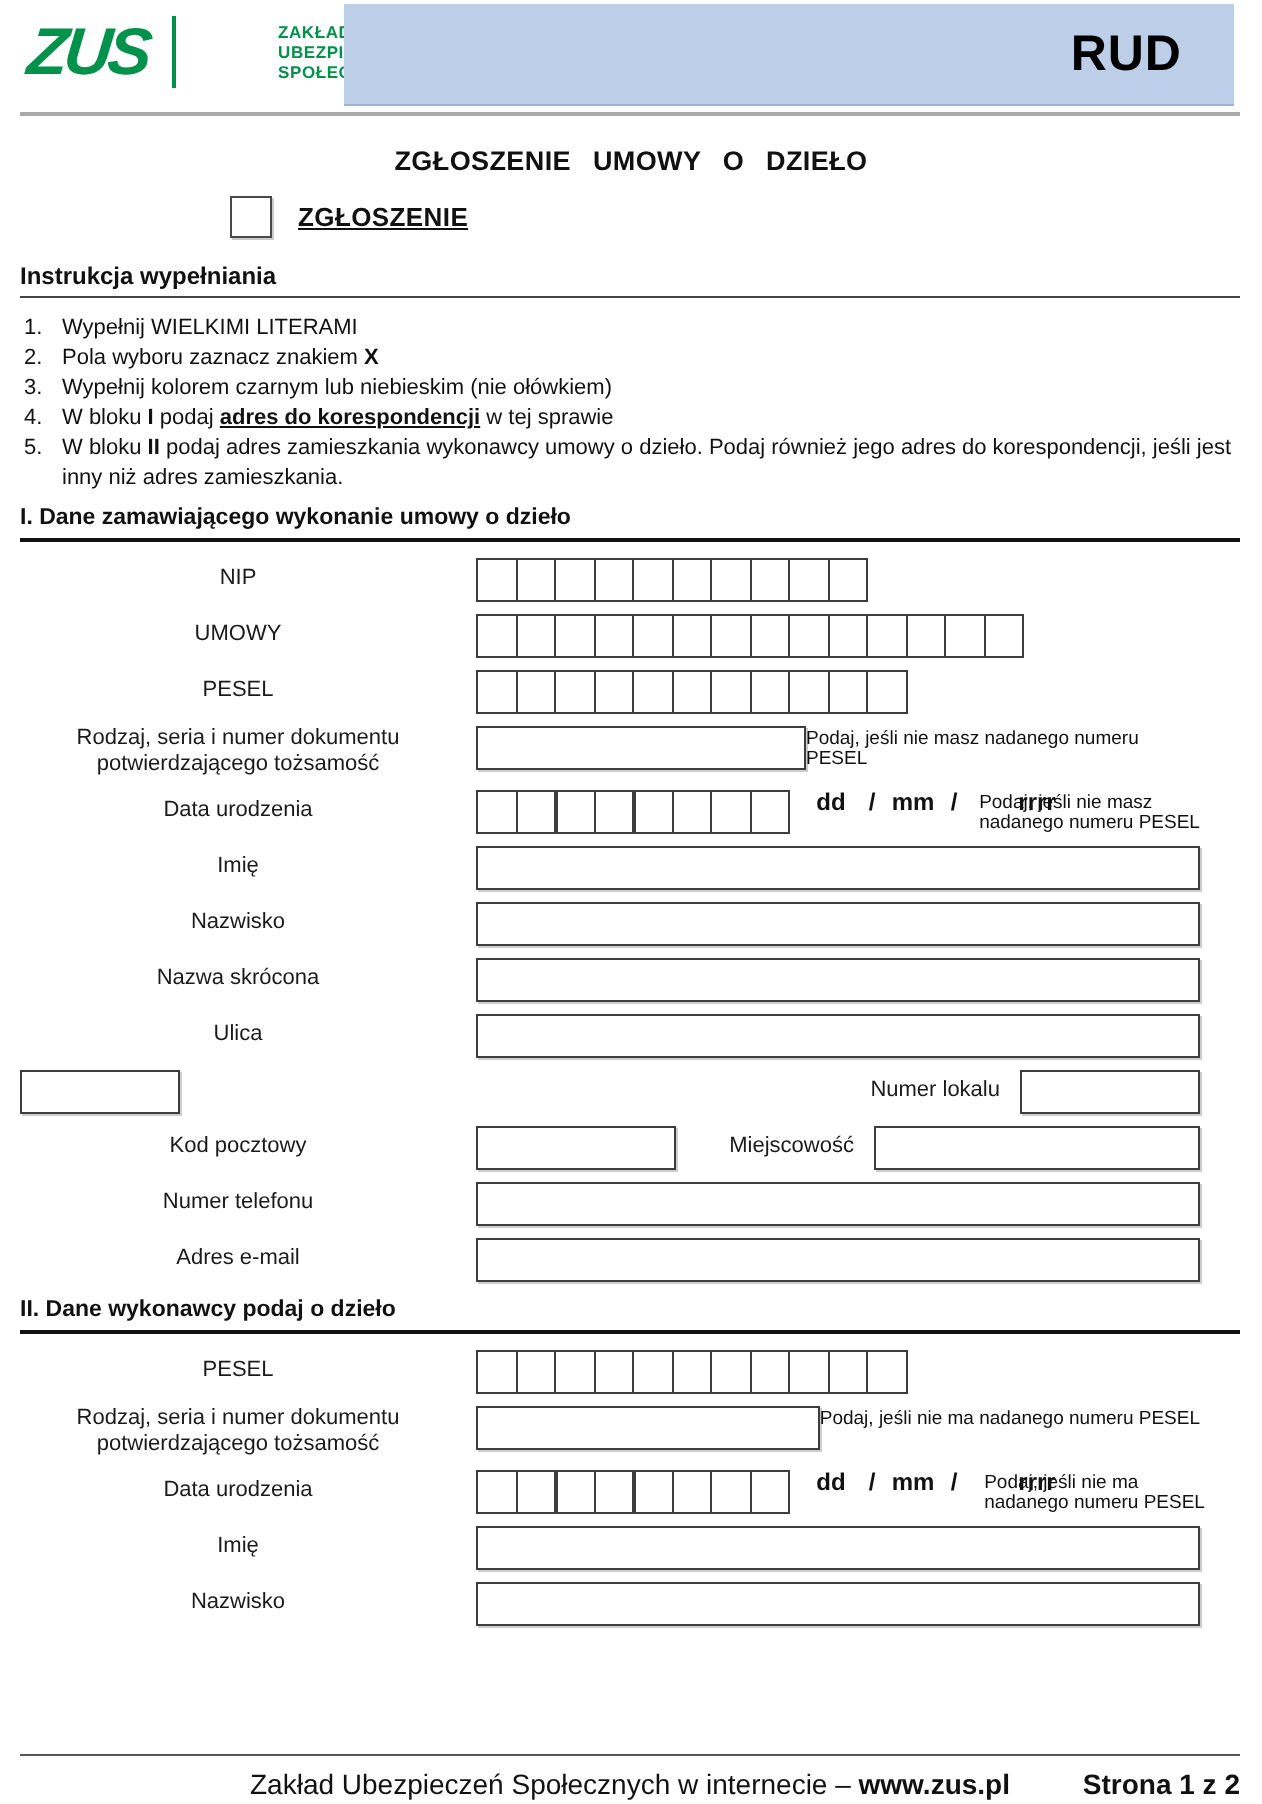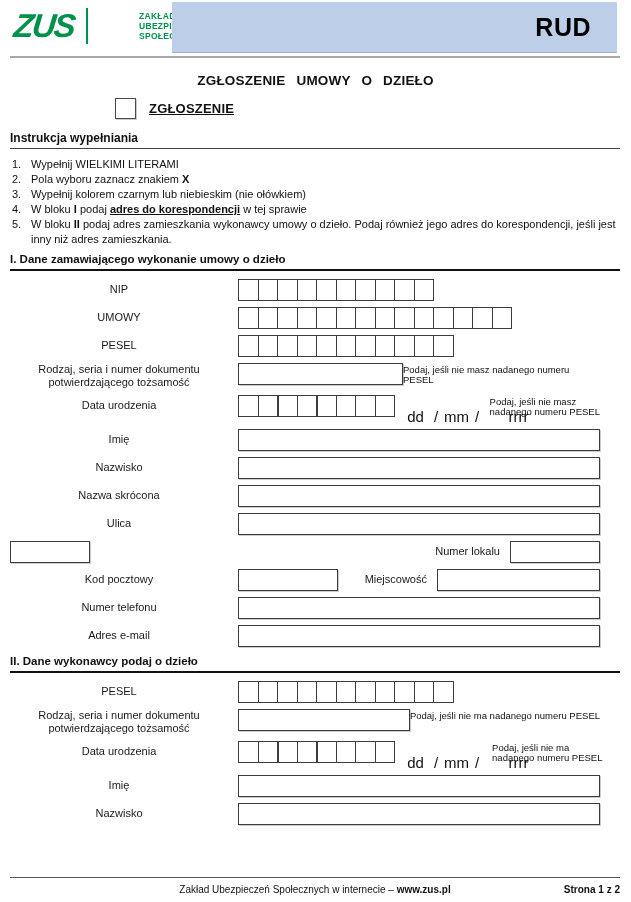--- a/index.html
+++ b/index.html
@@ -52,32 +52,32 @@
   .tin { height:22px; border:1px solid #3d3d3d; background:#fff; box-shadow:1px 1px 0 #ccc;
          flex:1; font:12px "Liberation Sans", sans-serif; padding:0 4px; outline:none; }
   .tin.w80 { flex:none; width:80px; }
   .tin.w90 { flex:none; width:90px; }
   .tin.w100 { flex:none; width:100px; }
   .tin.w163 { flex:none; width:163px; }
   .cells { display:flex; }
   .cell { width:20.5px; height:22px; flex:none; border:1px solid #3d3d3d; background:#fff; margin-left:-1px; }
   .cell:first-child { margin-left:0; }
   .cell.gs { border-left-width:2px; }
-  .dsub { position:relative; height:12px; width:166px; margin-top:16px;
-          font-size:15px; font-weight:normal; line-height:12px; }
+  .dsub { position:relative; height:12px; width:166px; margin-top:0;
+          font-size:12px; font-weight:bold; line-height:12px; }
   .dsub span { position:absolute; top:0; text-align:center; }
   .d-dd   { left:0;    width:41px; }
   .d-s1   { left:36px; width:10px; }
   .d-mm   { left:41px; width:41px; }
   .d-s2   { left:77px; width:10px; }
   .d-rrrr { left:82px; width:83px; }
   .hint { font-size:9.5px; line-height:10px; margin-top:2px; color:#111; }
   
   .footer { position:absolute; left:10px; right:11px; top:877px; border-top:1px solid #555;
-            padding-top:6px; font-size:10px; }
+            padding-top:6px; font-size:14px; }
   .fcenter { text-align:center; }
   .fpage { position:absolute; right:0; top:6px; font-weight:bold; }
 </style>
 </head>
 <body>
 
 <div class="page">
 
   <div class="hdr">
     <div class="logo">

